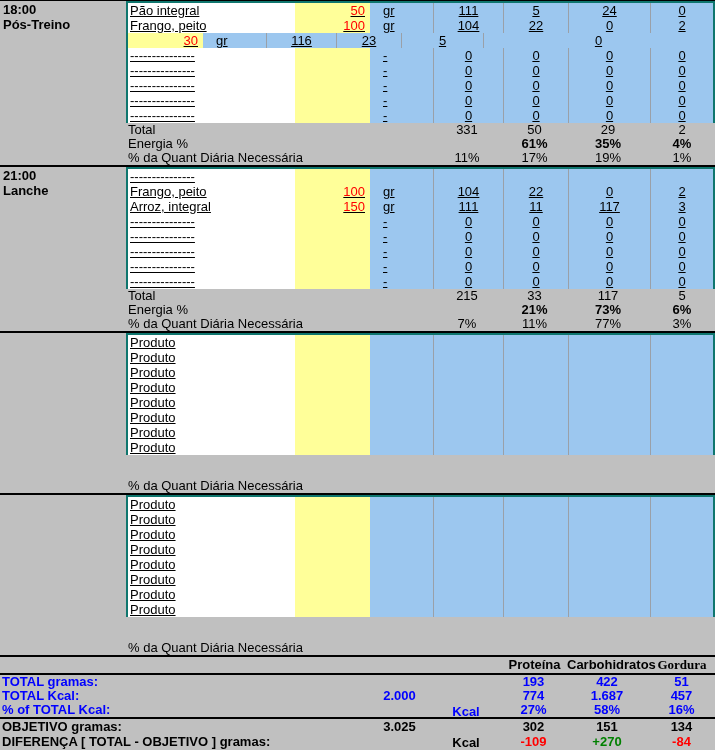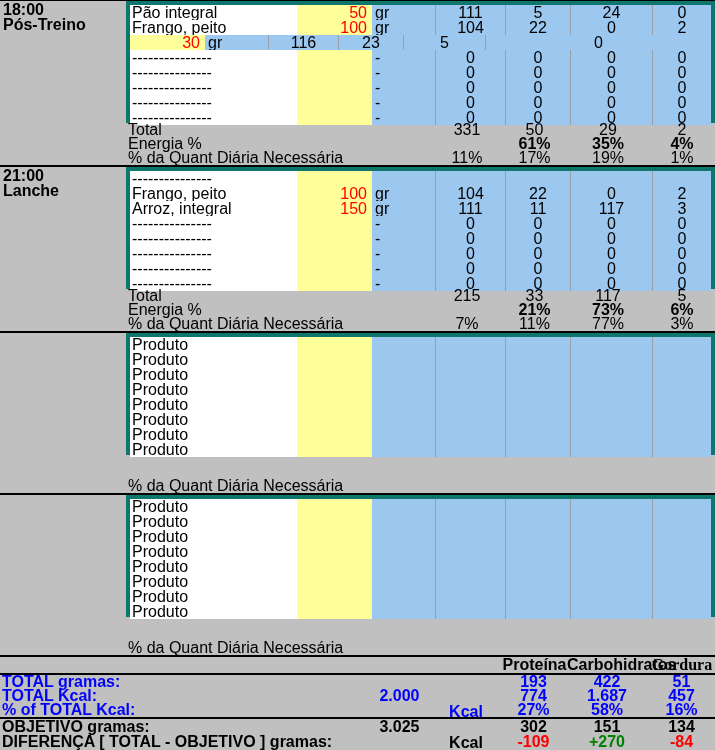--- a/index.html
+++ b/index.html
@@ -1,30 +1,30 @@
 <!DOCTYPE html>
 <html><head>
 <meta charset="utf-8">
 <style>
   * { margin:0; padding:0; box-sizing:border-box; }
   html,body { background:#c0c0c0; }
   .sheet{
     position:relative; width:715px; height:750px; background:#c0c0c0;
-    font-family:"Liberation Sans", sans-serif; font-size:16px; color:#000;
+    font-family:"Liberation Sans", sans-serif; font-size:13px; color:#000;
     border-top:1px solid #000; overflow:hidden;
   }
   .meal-sec{ position:relative; }
   .a-col{ position:absolute; left:0; top:1px; width:125px; }
   .a-line{ height:15px; line-height:15px; padding-left:3px; font-weight:bold; white-space:nowrap; }
-  .mealbox{ margin-left:126px; border:4px solid #0f766e; height:122px; display:flex; flex-direction:column; background:#fff; }
+  .mealbox{ margin-left:126px; border:2px solid #0f766e; height:122px; display:flex; flex-direction:column; background:#fff;text-decoration:underline; }
   .brow{ flex:1; display:flex; line-height:15px; }
   .cell{ overflow:hidden; white-space:nowrap; }
   .c-name{ width:167px; background:#fff; padding-left:2px; }
   .c-qty{ width:75px; background:#ffff99; text-align:right; padding-right:5px; color:#ff0000; }
-  .c-unit{ width:63px; background:#9cc7ef; padding-left:3px; }
+  .c-unit{ width:63px; background:#9cc7ef; padding-left:13px; }
   .c-num{ background:#9cc7ef; text-align:center; border-left:1px solid #9aa0a8; }
   .c-e{ width:70px; } .c-f{ width:65px; } .c-g{ width:82px; } .c-h{ flex:1; }
   .srow{ height:14px; line-height:14px; display:flex; }
   .s-label{ width:432px; padding-left:128px; white-space:nowrap; }
   .s-e{ width:70px; text-align:center; } .s-f{ width:65px; text-align:center; }
   .s-g{ width:82px; text-align:center; } .s-h{ flex:1; text-align:center; }
   .energia .s-e,.energia .s-f,.energia .s-g,.energia .s-h{ font-weight:bold; }
   .thick{ height:2px; background:#000; }
   .blankrows{ height:24px; }
   .p-footer{ height:14px; line-height:14px; padding-left:128px; white-space:nowrap; }

